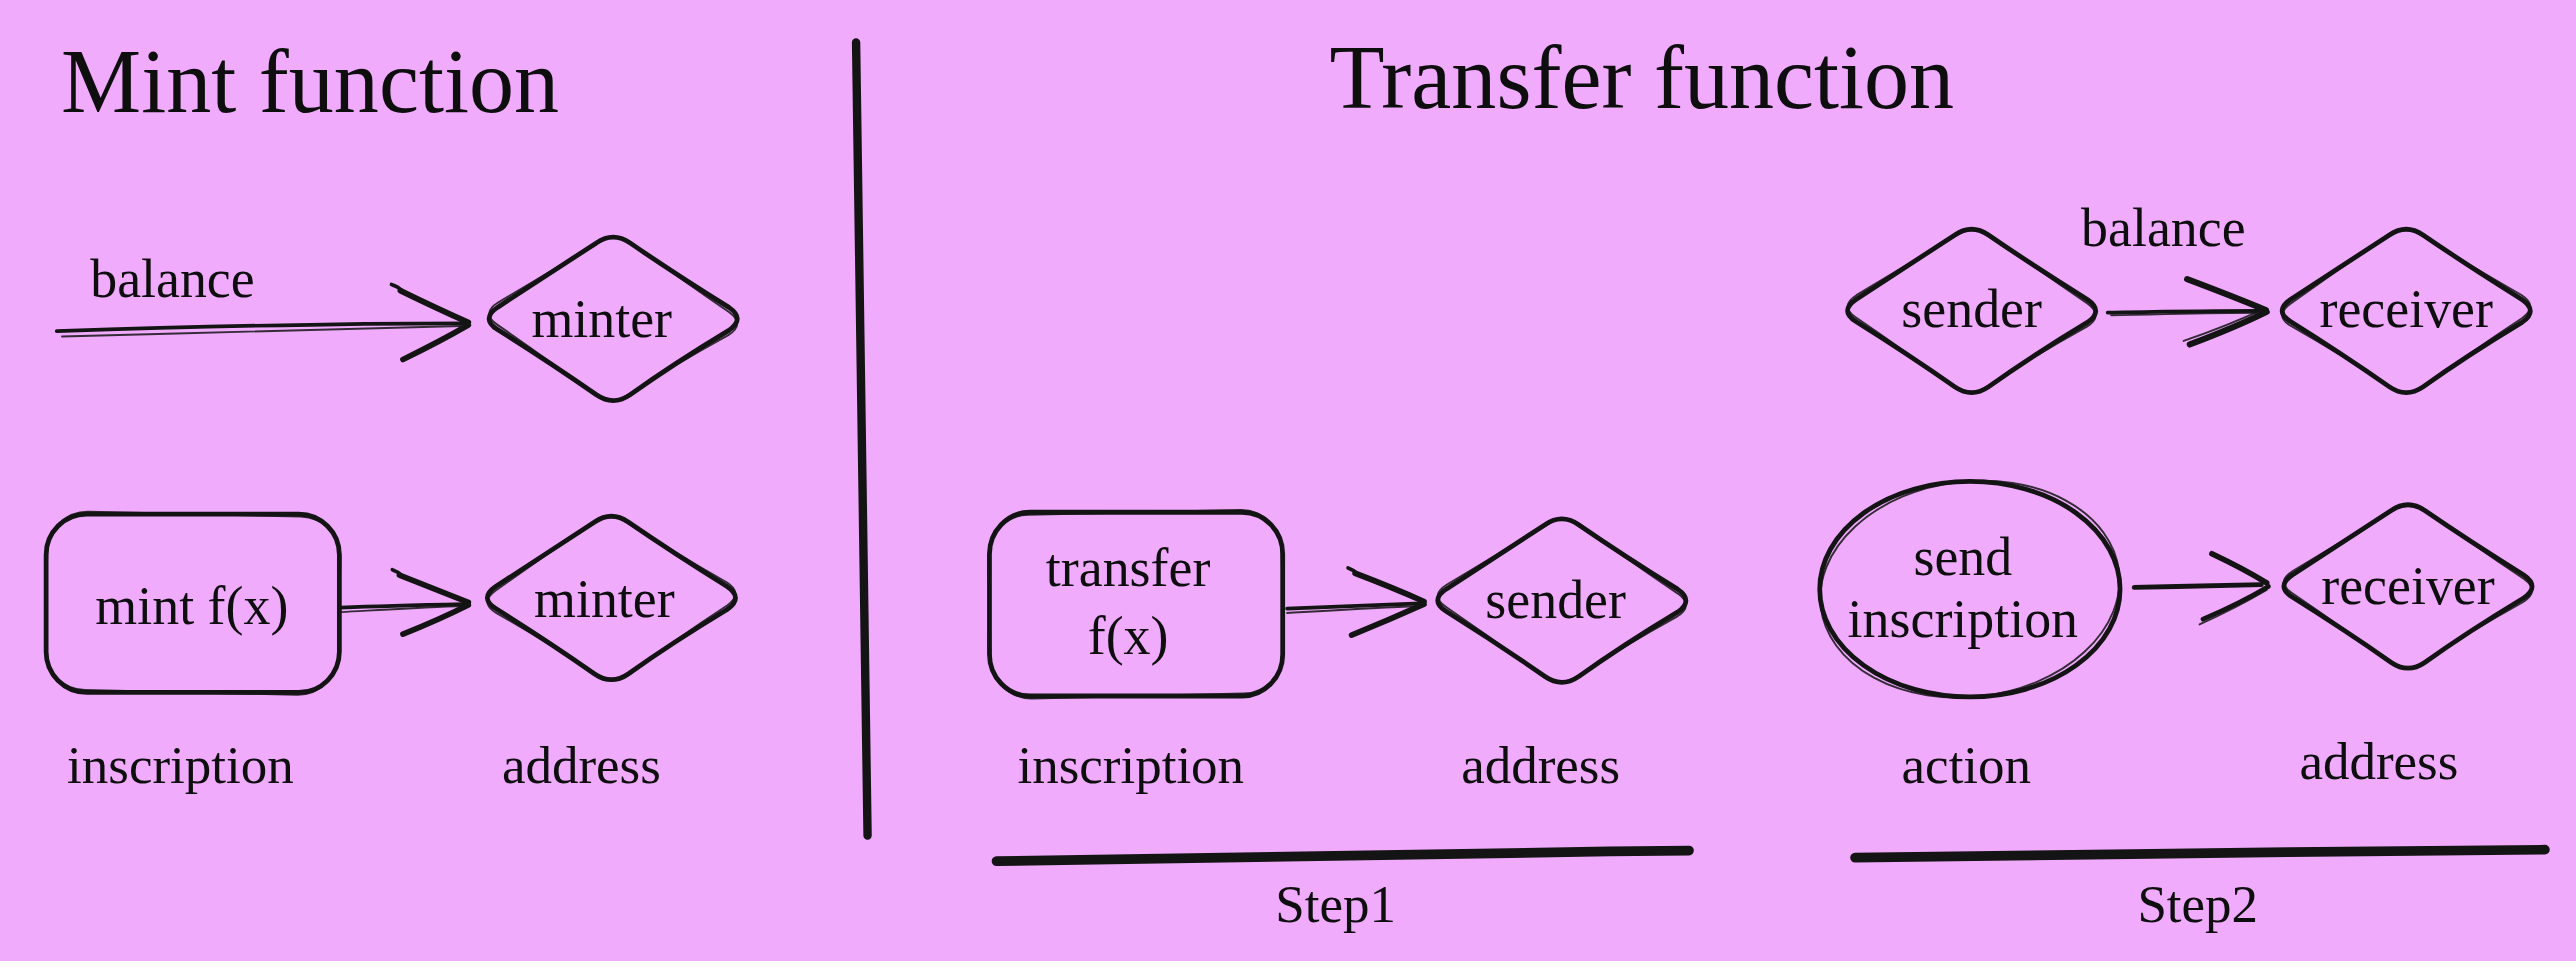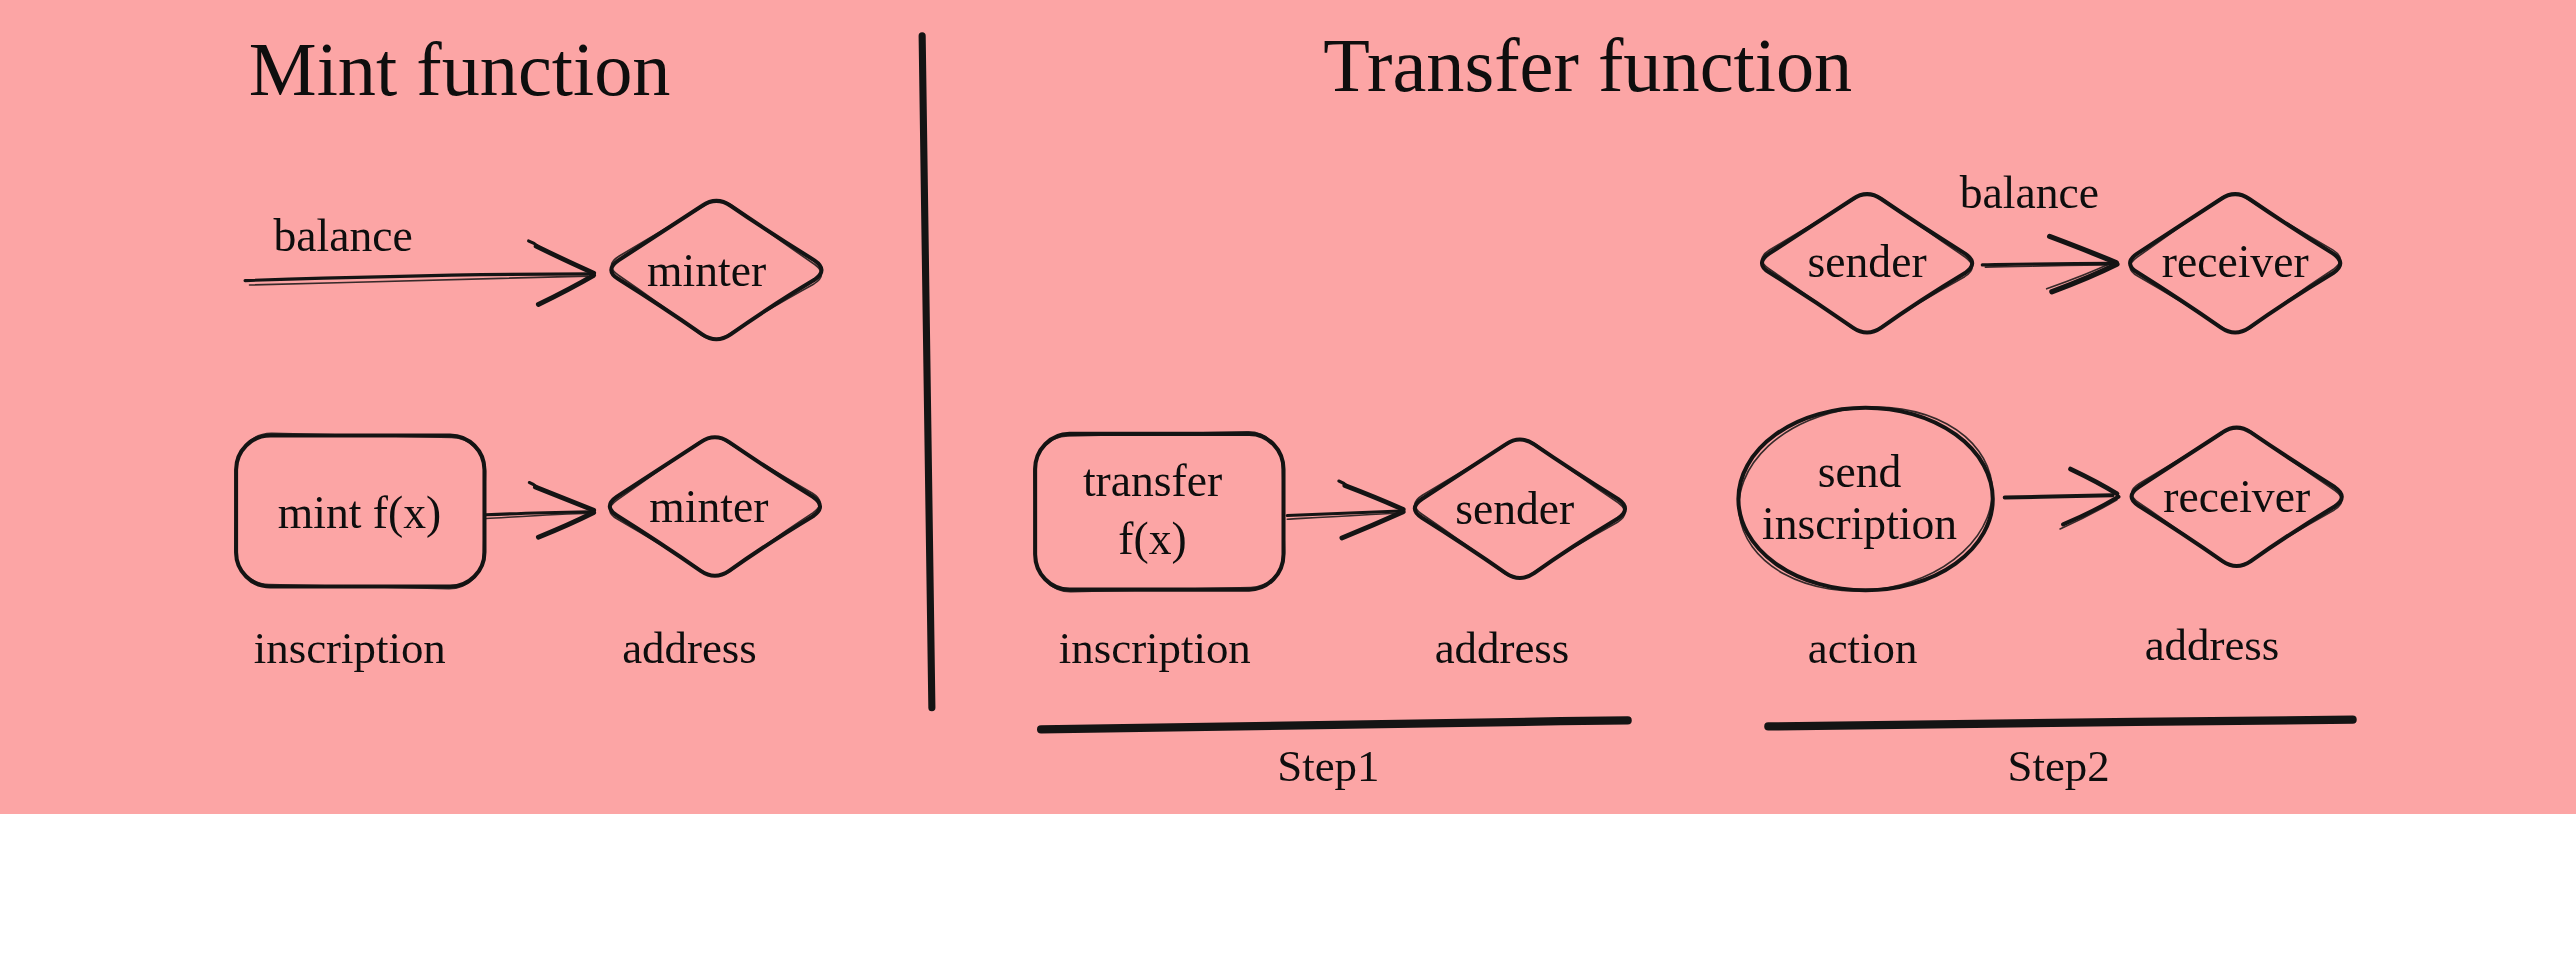--- a/index.html
+++ b/index.html
@@ -1,16 +1,16 @@
 <!DOCTYPE html>
 <html style="font-size:14.4px"><head>
 <meta charset="utf-8">
 <style>
   html,body{margin:0;padding:0;background:#ffffff;}
-  .canvas{position:relative;width:2576px;height:814px;background:#fca5a5;overflow:hidden;}
+  .canvas{position:relative;width:2576px;height:961px;background:#f0abfc;overflow:hidden;}
   .canvas svg{display:block;width:100%;height:100%;}
   text{font-family:"Liberation Serif","DejaVu Serif",serif;fill:#0e0e0e;}
   .title{font-size:102px;}
   .label{font-size:61px;}
   .caption{font-size:60px;}
   .mid{text-anchor:middle;}
   .ink{stroke:#141414;fill:none;stroke-linecap:round;stroke-linejoin:round;}
   .w2{stroke-width:2.2;}
   .w4{stroke-width:4.2;}
   .w5{stroke-width:5.4;}

